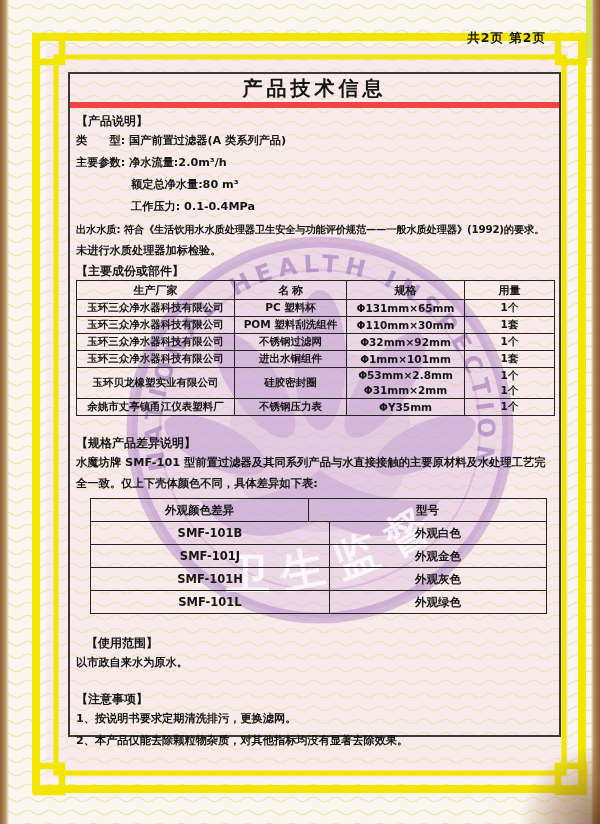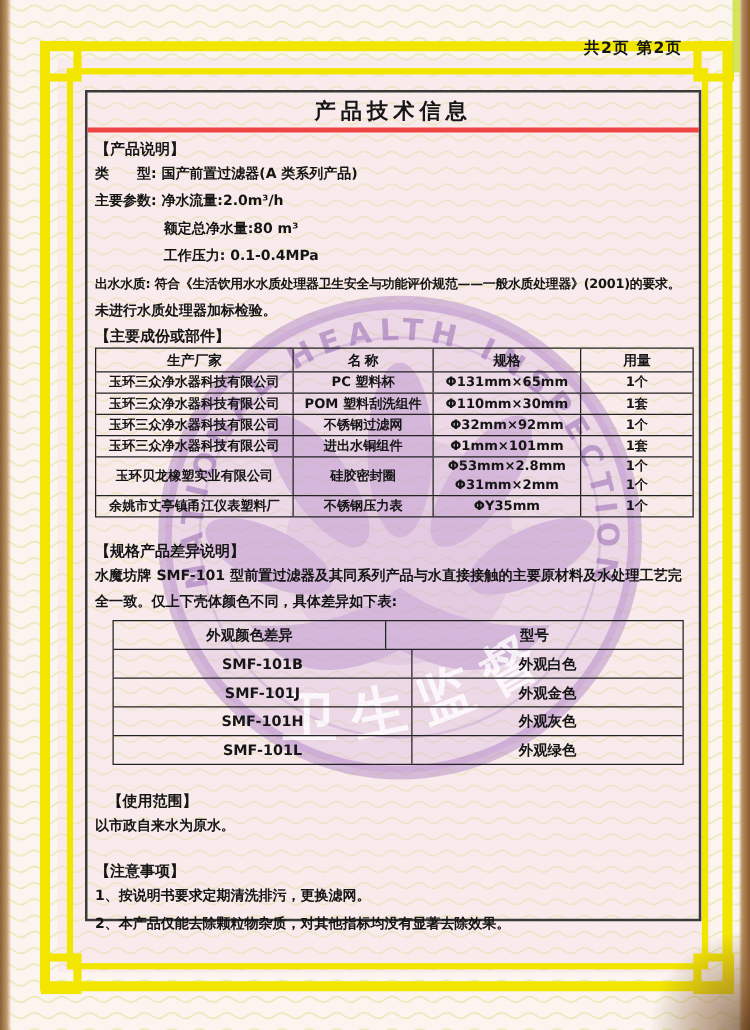--- a/index.html
+++ b/index.html
@@ -12,23 +12,23 @@
   .bg-svg{position:absolute;left:0;top:0;z-index:0;}
   .page-num{
     position:absolute;top:30px;right:54px;z-index:2;
     font-size:12.5px;font-weight:bold;letter-spacing:1px;margin-left:36px;
   }
   .doc{
     position:absolute;left:68px;top:72px;width:493px;height:665px;z-index:2;
     border:2px solid #3a3a3a;box-sizing:border-box;font-weight:bold;
   }
   .title-bar{
-    height:28px;border-bottom:4px solid #ef4444;
+    height:28px;border-bottom:6px solid #ef4444;
     display:flex;align-items:center;justify-content:center;
-    font-size:17px;letter-spacing:4px;
+    font-size:20px;letter-spacing:4px;
   }
   .doc-body{padding:4px 6px 0 6px;}
   .sec-h{font-size:12px;line-height:18px;}
   .line{font-size:11.2px;line-height:22px;white-space:nowrap;}
   .indent{padding-left:55px;}
   .fit{font-size:10.3px;letter-spacing:-0.2px;}
   .mt18{margin-top:18px;}
   .mt20{margin-top:20px;margin-left:10px;}
   .mt16{margin-top:16px;}
   
@@ -126,21 +126,21 @@
 
 <div class="doc">
   <div class="title-bar">产品技术信息</div>
   <div class="doc-body">
 
     <div class="sec-h">【产品说明】</div>
     <div class="line">类　　型: 国产前置过滤器(A 类系列产品)</div>
     <div class="line">主要参数: 净水流量:2.0m³/h</div>
     <div class="line indent">额定总净水量:80 m³</div>
     <div class="line indent">工作压力: 0.1-0.4MPa</div>
-    <div class="line fit">出水水质: 符合《生活饮用水水质处理器卫生安全与功能评价规范——一般水质处理器》(2001)的要求。</div>
+    <div class="line fit">出水水质: 符合《生活饮用水水质处理器卫生安全与功能评价规范——一般水质处理器》(1992)的要求。</div>
     <div class="line">未进行水质处理器加标检验。</div>
 
     <div class="sec-h">【主要成份或部件】</div>
 
     <div class="tbl t1">
       <div class="trow hrow">
         <div class="tcell c1">生产厂家</div>
         <div class="tcell c2">名  称</div>
         <div class="tcell c3">规格</div>
         <div class="tcell c4">用量</div>

